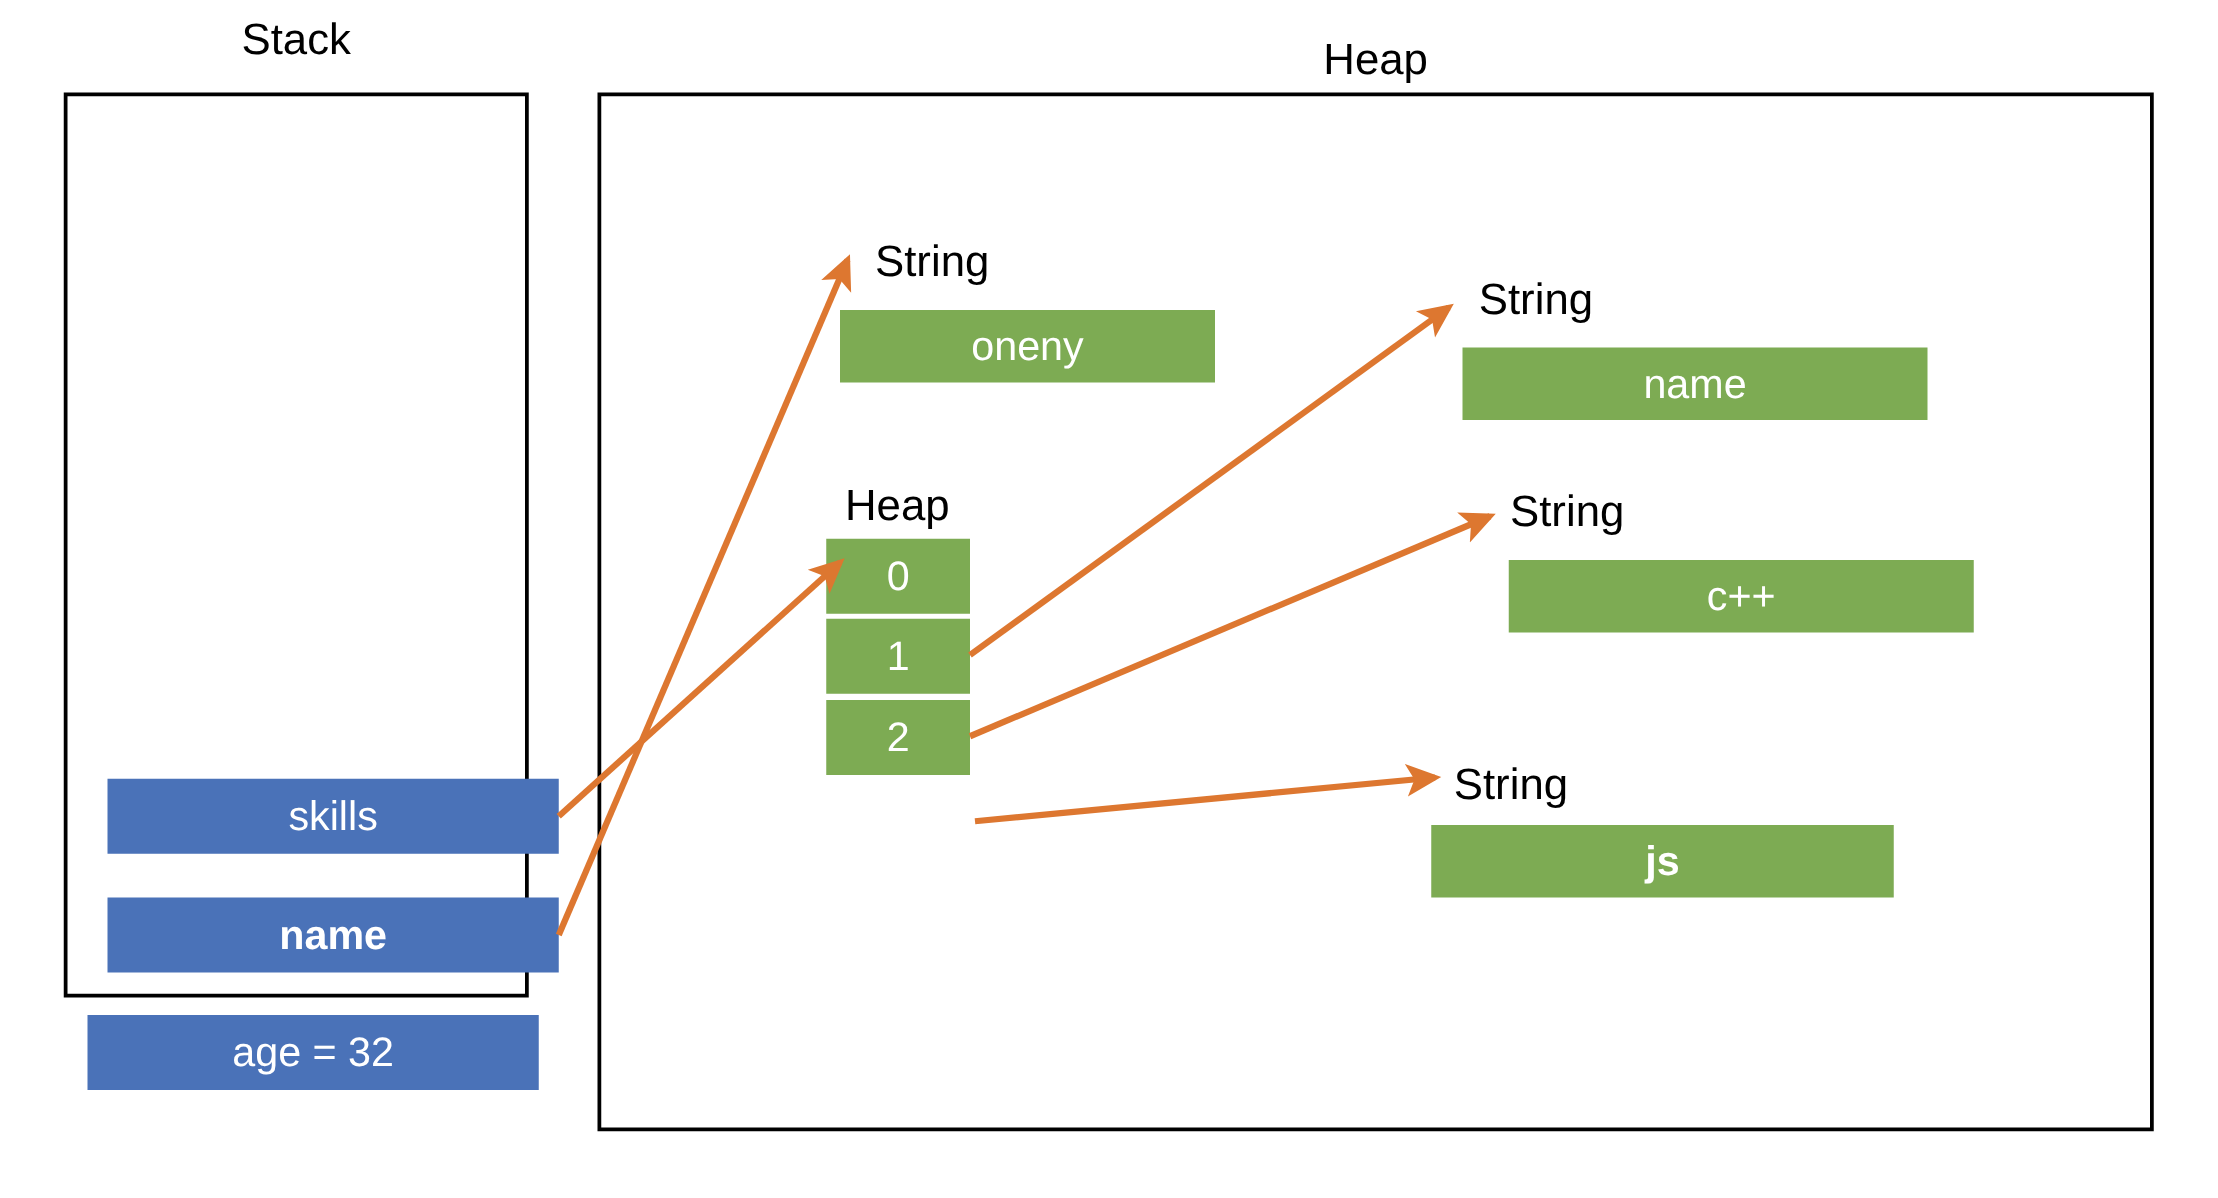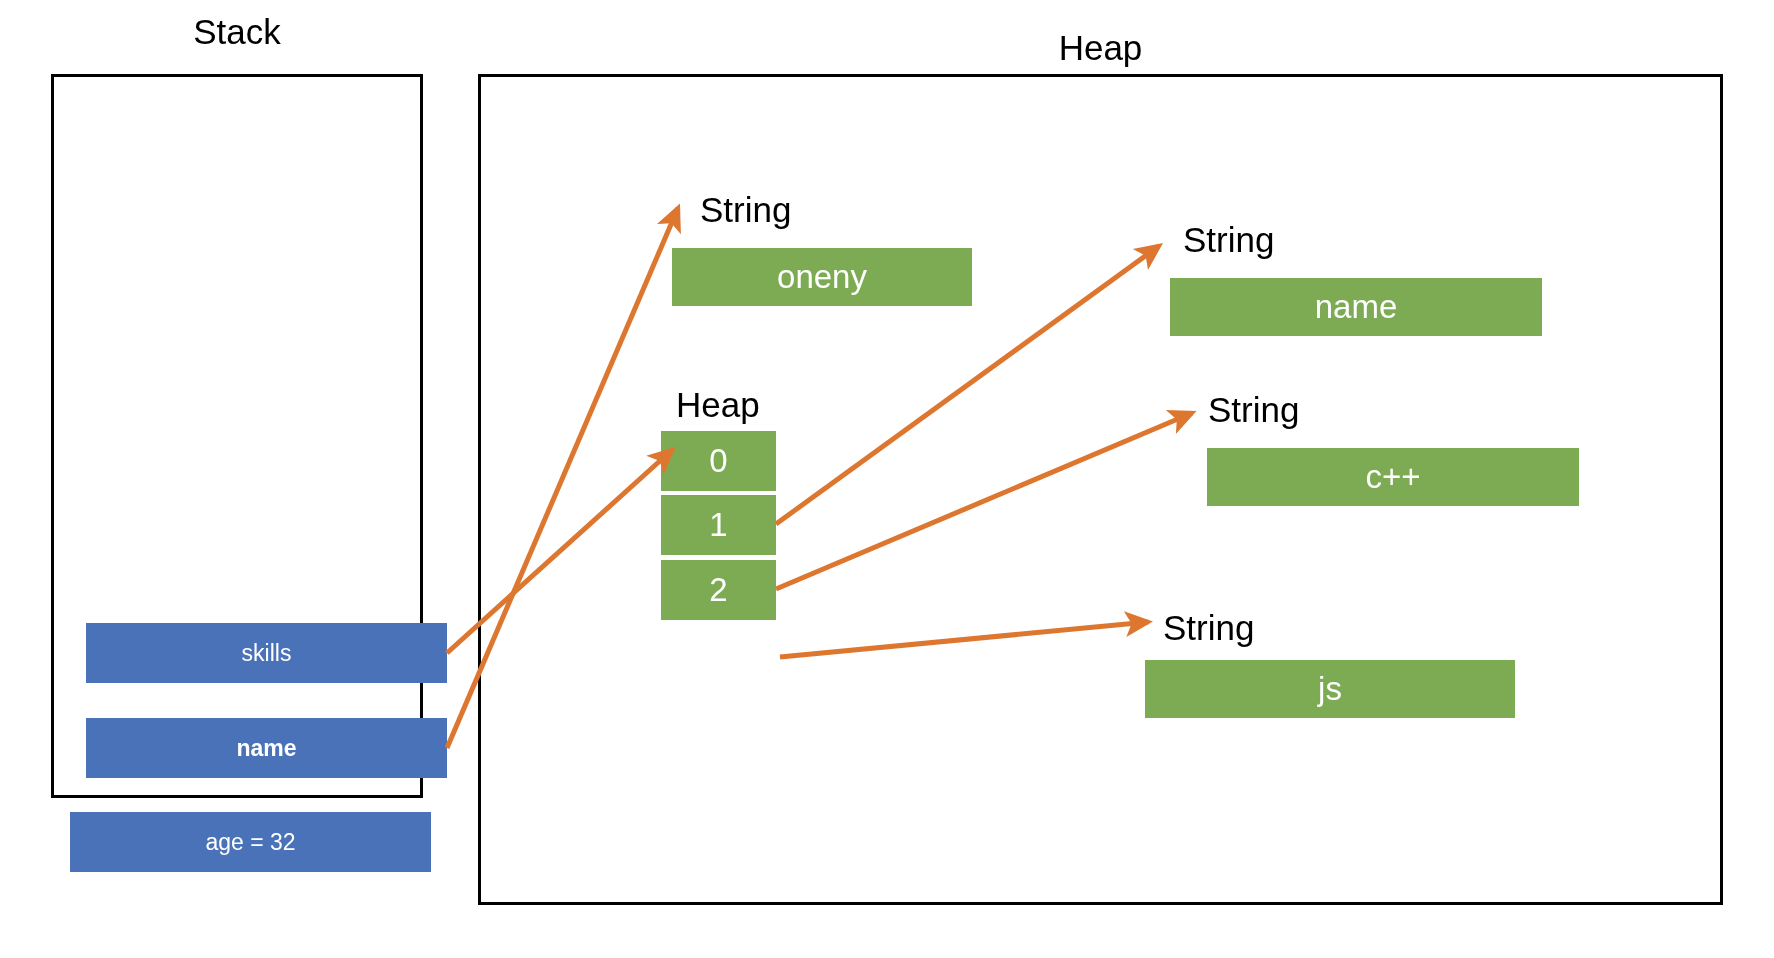--- a/index.html
+++ b/index.html
@@ -30,21 +30,21 @@
   .region-box {
     position: absolute;
     border: 3px solid #000000;
     background: transparent;
     box-sizing: border-box;
   }
   .var-box {
     position: absolute;
     background: #4a72b8;
     color: #ffffff;
-    font-size: 23px;
+    font-size: 33px;
     display: flex;
     align-items: center;
     justify-content: center;
     box-sizing: border-box;
   }
   .obj-label {
     position: absolute;
     font-size: 35px;
     color: #000000;
     white-space: nowrap;
@@ -100,21 +100,21 @@
   <div class="obj-label" style="left:700px; top:190px;">String</div>
   <div class="obj-box" style="left:672px; top:248px; width:300px; height:58px;">oneny</div>
 
   <div class="obj-label" style="left:1183px; top:220px;">String</div>
   <div class="obj-box" style="left:1170px; top:278px; width:372px; height:58px;">name</div>
 
   <div class="obj-label" style="left:1208px; top:390px;">String</div>
   <div class="obj-box" style="left:1207px; top:448px; width:372px; height:58px;">c++</div>
 
   <div class="obj-label" style="left:1163px; top:608px;">String</div>
-  <div class="obj-box" style="left:1145px; top:660px; width:370px; height:58px;">js</div>
+  <div class="obj-box" style="left:1145px; top:660px; width:370px; height:58px;font-weight:bold;">js</div>
 
   <div class="obj-label" style="left:676px; top:385px;">Heap</div>
 
   <div class="list-cell" style="left:661px; top:431px; width:115px; height:60px;">0</div>
   <div class="list-cell" style="left:661px; top:495px; width:115px; height:60px;">1</div>
   <div class="list-cell" style="left:661px; top:560px; width:115px; height:60px;">2</div>
 
   <svg id="arrows" viewBox="0 0 1774 958">
     <defs>
       <marker id="ah" markerWidth="6" markerHeight="6" refX="4.6" refY="3" orient="auto" markerUnits="strokeWidth">

